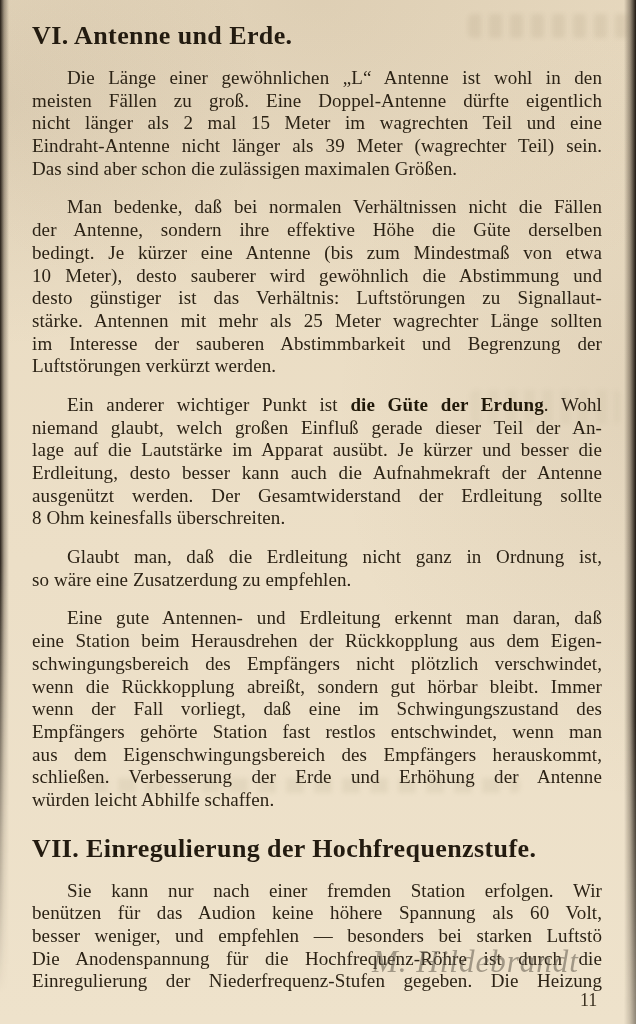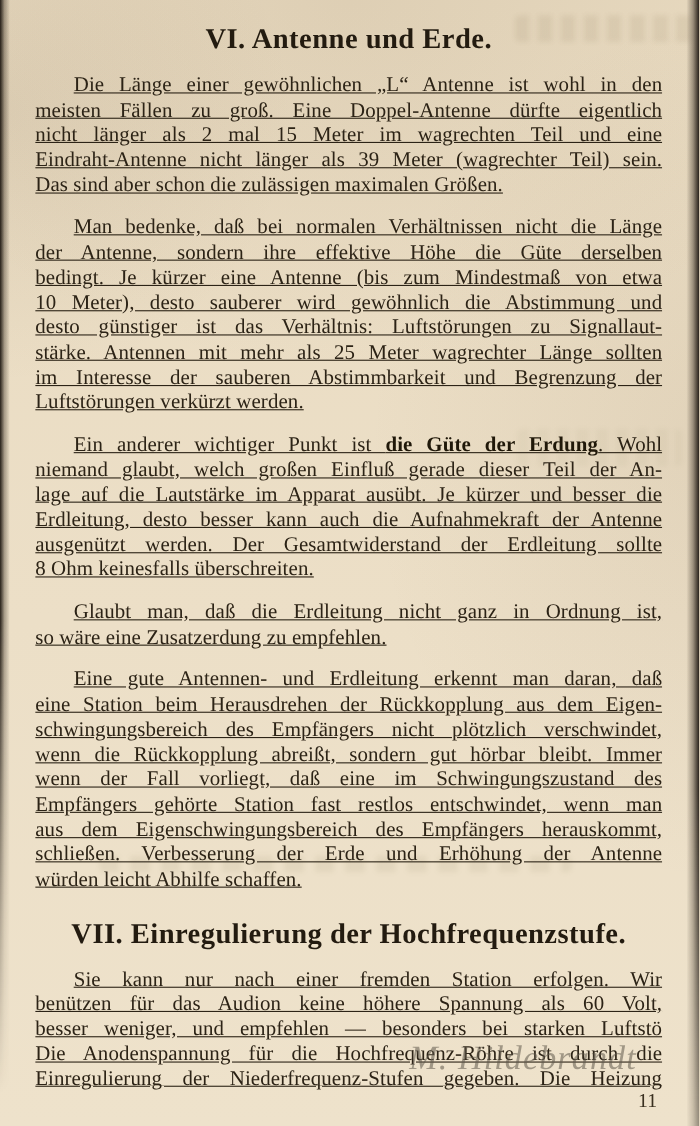--- a/index.html
+++ b/index.html
@@ -56,26 +56,25 @@
     left: 32px; top: 0;
     width: 570px;
     padding-top: 21px;
     color: #2c2316;
   }
   .section-heading {
     margin: 0 0 16px 0;
     font-size: 26px;
     line-height: 30px;
     font-weight: bold;
-    text-align: center;
     letter-spacing: 0.4px;
     color: #231b10;
   }
   .section-1 .section-heading { margin: 22px 0 12px 0; }
-  .paragraph { margin: 16px 0 5px 0; text-decoration: underline; }
+  .paragraph { margin: 16px 0 5px 0; }
   .line {
     height: 22.7px;
     line-height: 22.7px;
     font-size: 19px;
     letter-spacing: 0.1px;
     text-align: justify;
     text-align-last: justify;
     overflow: hidden;
     white-space: nowrap;
   }
@@ -113,21 +112,21 @@
       <section class="section section-0">
         <h2 class="section-heading">VI. Antenne und Erde.</h2>
         <div class="paragraph">
           <div class="line first">Die Länge einer gewöhnlichen „L“ Antenne ist wohl in den</div>
           <div class="line">meisten Fällen zu groß.  Eine Doppel-Antenne dürfte eigentlich</div>
           <div class="line">nicht länger als 2 mal 15 Meter im wagrechten Teil und eine</div>
           <div class="line">Eindraht-Antenne nicht länger als 39 Meter (wagrechter Teil) sein.</div>
           <div class="line last">Das sind aber schon die zulässigen maximalen Größen.</div>
         </div>
         <div class="paragraph">
-          <div class="line first">Man bedenke, daß bei normalen Verhältnissen nicht die Länge</div>
+          <div class="line first">Man bedenke, daß bei normalen Verhältnissen nicht die Fällen</div>
           <div class="line">der Antenne, sondern ihre effektive Höhe die Güte derselben</div>
           <div class="line">bedingt.  Je kürzer eine Antenne (bis zum Mindestmaß von etwa</div>
           <div class="line">10 Meter), desto sauberer wird gewöhnlich die Abstimmung und</div>
           <div class="line">desto günstiger ist das Verhältnis: Luftstörungen zu Signallaut-</div>
           <div class="line">stärke.  Antennen mit mehr als 25 Meter wagrechter Länge sollten</div>
           <div class="line">im Interesse der sauberen Abstimmbarkeit und Begrenzung der</div>
           <div class="line last">Luftstörungen verkürzt werden.</div>
         </div>
         <div class="paragraph">
           <div class="line first">Ein anderer wichtiger Punkt ist <b>die Güte der Erdung</b>.  Wohl</div>

